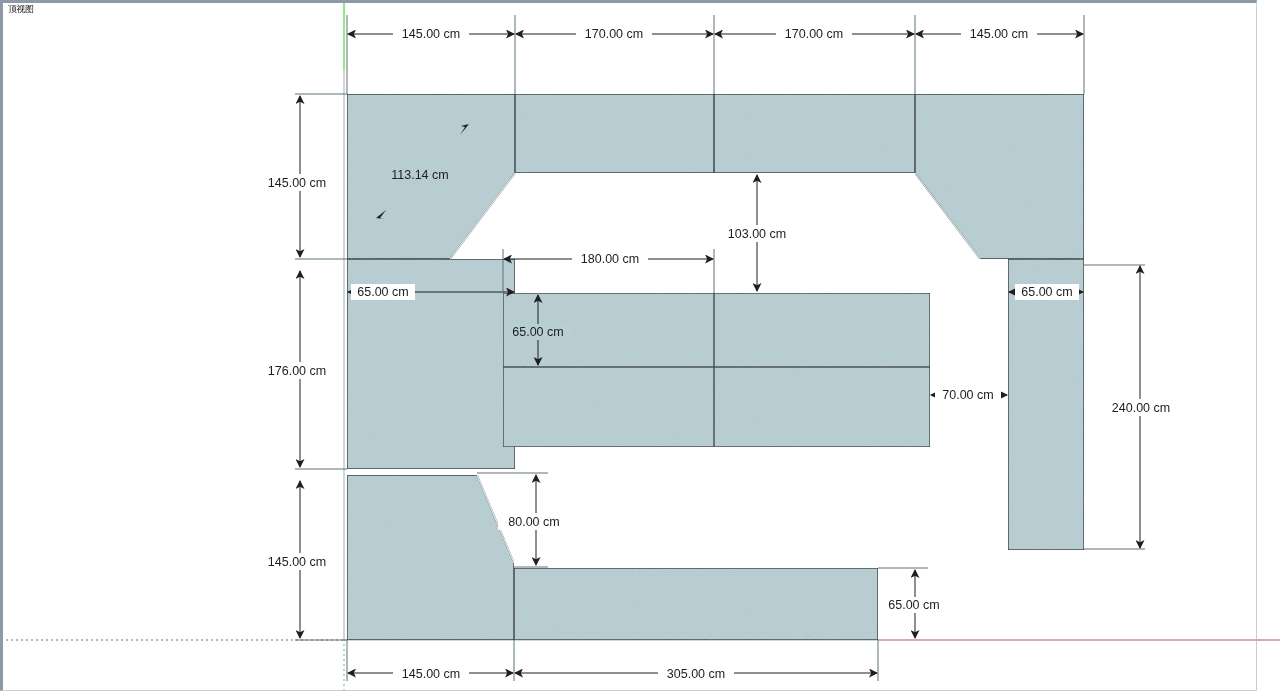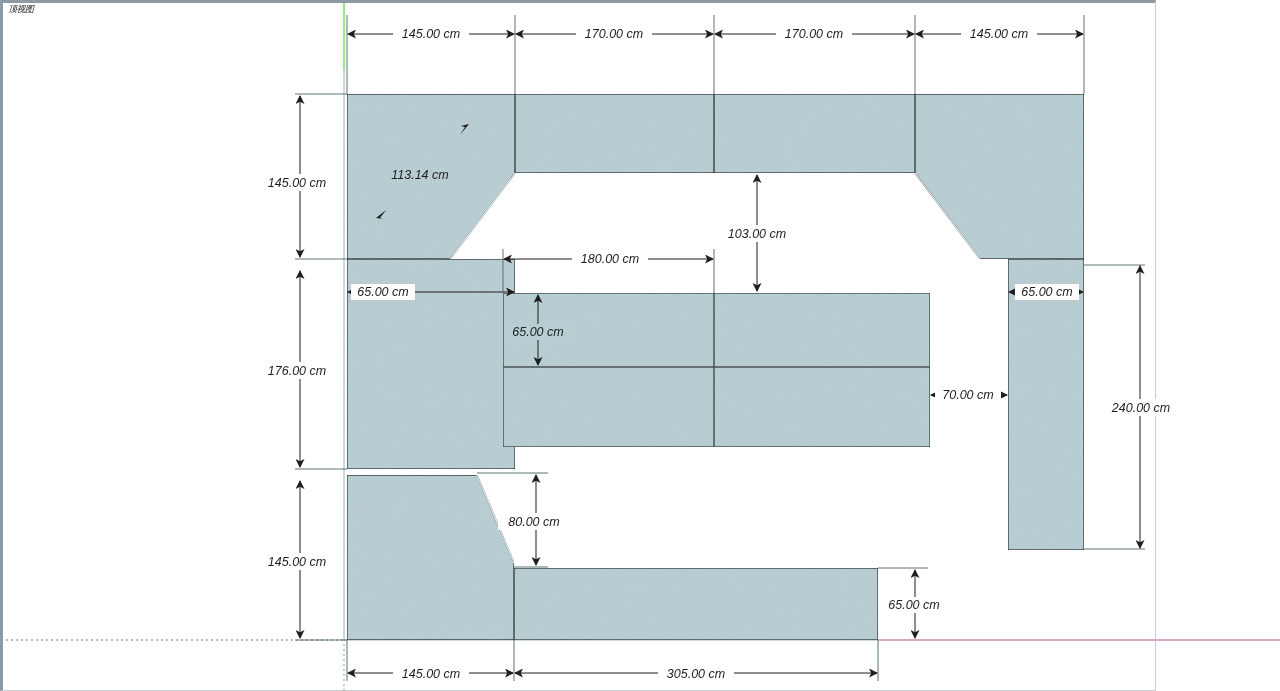--- a/index.html
+++ b/index.html
@@ -5,27 +5,26 @@
   * { box-sizing: border-box; }
   html, body {
     margin: 0; padding: 0;
     width: 1280px; height: 691px;
     overflow: hidden;
     background: #ffffff;
     font-family: "Liberation Sans", sans-serif;
   }
   #app {
     position: relative;
-    width: 1156px; height: 691px;
+    width: 1257px; height: 691px;
     background: #ffffff;
     border-top: 3px solid #8d9aa6;
     border-left: 3px solid #8d9aa6;
     border-right: 1px solid #c8ced4;
     border-bottom: 1px solid #c8ced4;
-    font-style: italic;
   }
   #viewport-label {
     position: absolute;
     left: 5px; top: 1px;
     font-size: 9px;
     line-height: 10px;
     color: #1b1b1b;
     font-family: "DejaVu Sans", sans-serif;
     letter-spacing: -0.5px;
     white-space: nowrap;

